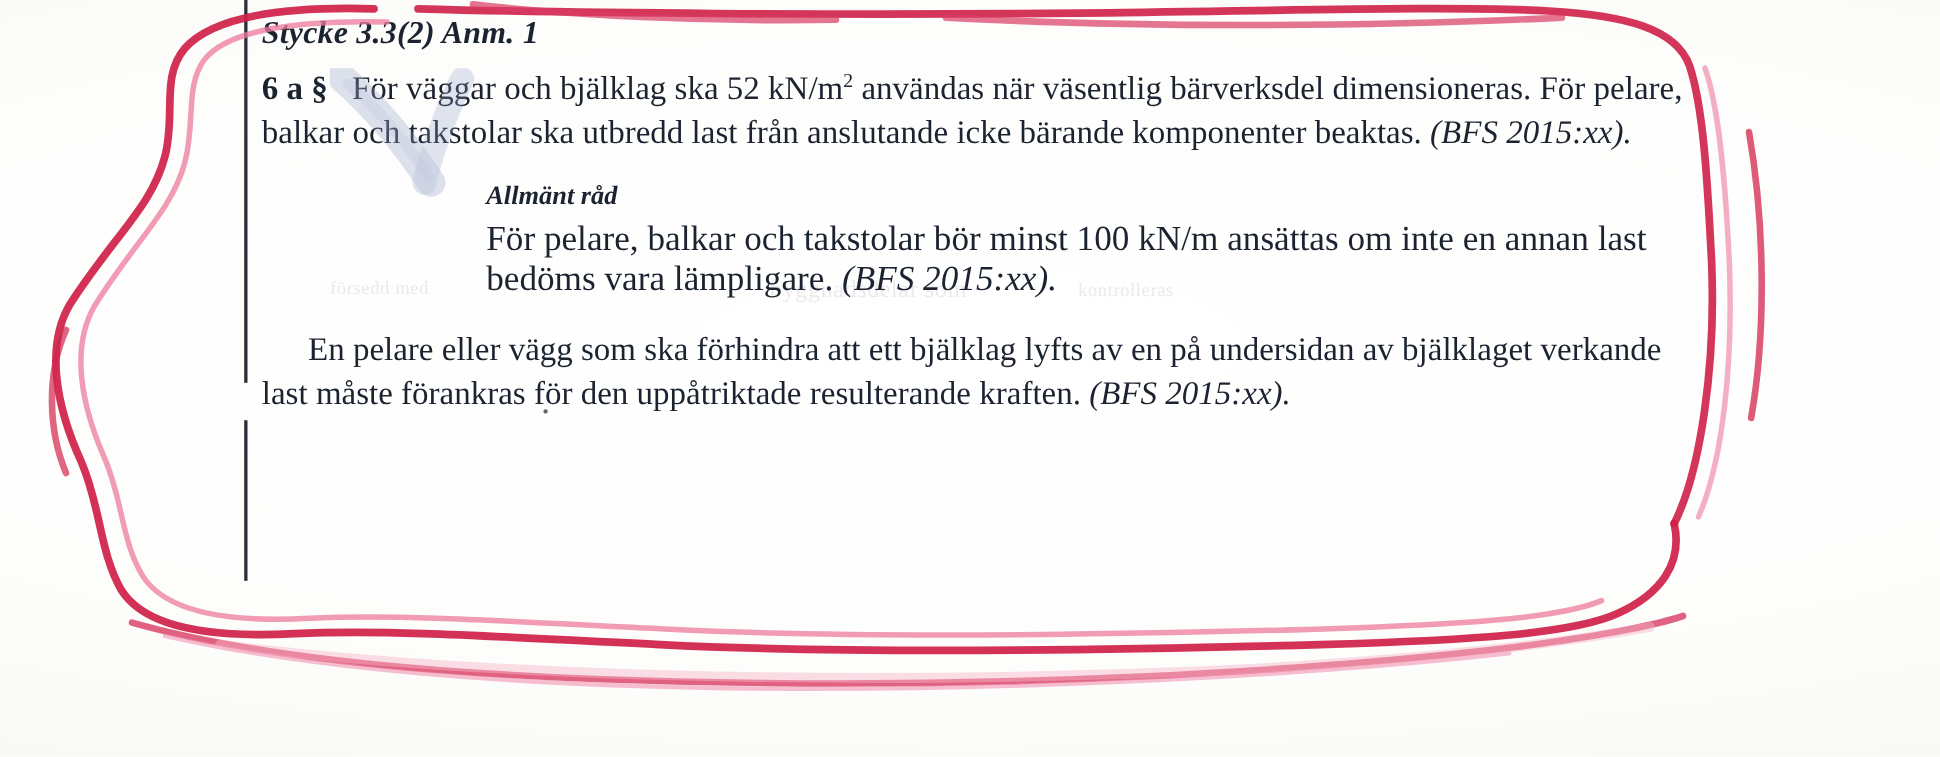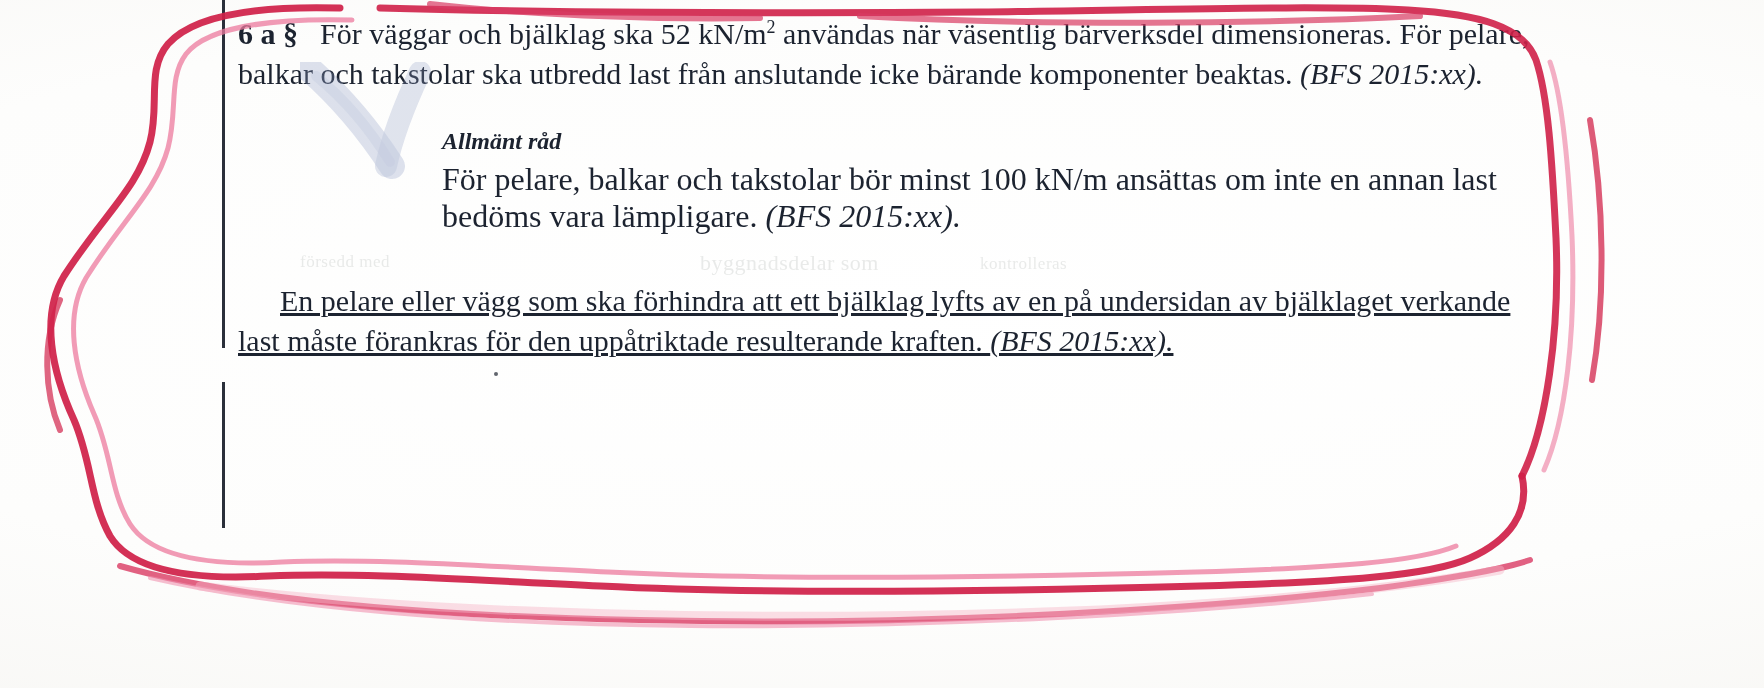--- a/index.html
+++ b/index.html
@@ -73,38 +73,37 @@
   }
   .para .lead {
     font-weight: bold;
   }
   .para .gap { display: inline-block; width: 22px; }
   .bfs { font-style: italic; }
   sup { font-size: 18px; vertical-align: super; line-height: 0; }
 
   
   .advice {
-    margin: 34px 0 0 204px;
+    margin: 24px 0 0 204px;
     width: 1060px;
   }
   .advice-title {
     font-style: italic;
     font-weight: bold;
     font-size: 24px;
     margin: 0 0 6px 0;
   }
   .advice-body {
     font-size: 32px;
     line-height: 37px;
     margin: 0;
   }
 
   .para-2 {
-    margin-top: 46px;
-    text-decoration: underline;
+    margin-top: 26px;
   }
   .indent { display: inline-block; width: 42px; }
 
   
   .ink-dot {
     position: absolute;
     left: 494px;
     top: 372px;
     width: 4px;
     height: 4px;
@@ -138,20 +137,21 @@
 
   <div class="bleed b1">försedd med</div>
   <div class="bleed b2">byggnadsdelar som</div>
   <div class="bleed b3">kontrolleras</div>
 
   <div class="change-bar top"></div>
   <div class="change-bar bottom"></div>
 
   <div id="doc">
 
+    <div class="heading">Stycke 3.3(2) Anm. 1</div>
 
     <p class="para">
       <span class="lead">6 a §</span><span class="gap"></span><span>För väggar och bjälklag ska 52 kN/m</span><sup>2</sup><span> användas när väsentlig bärverksdel dimensioneras. För pelare, balkar och takstolar ska utbredd last från anslutande icke bärande komponenter beaktas. </span><span class="bfs">(BFS 2015:xx).</span>
     </p>
 
     <div class="advice">
       <div class="advice-title">Allmänt råd</div>
       <p class="advice-body"><span>För pelare, balkar och takstolar bör minst 100 kN/m ansättas om inte en annan last bedöms vara lämpligare. </span><span class="bfs">(BFS 2015:xx).</span></p>
     </div>
 

